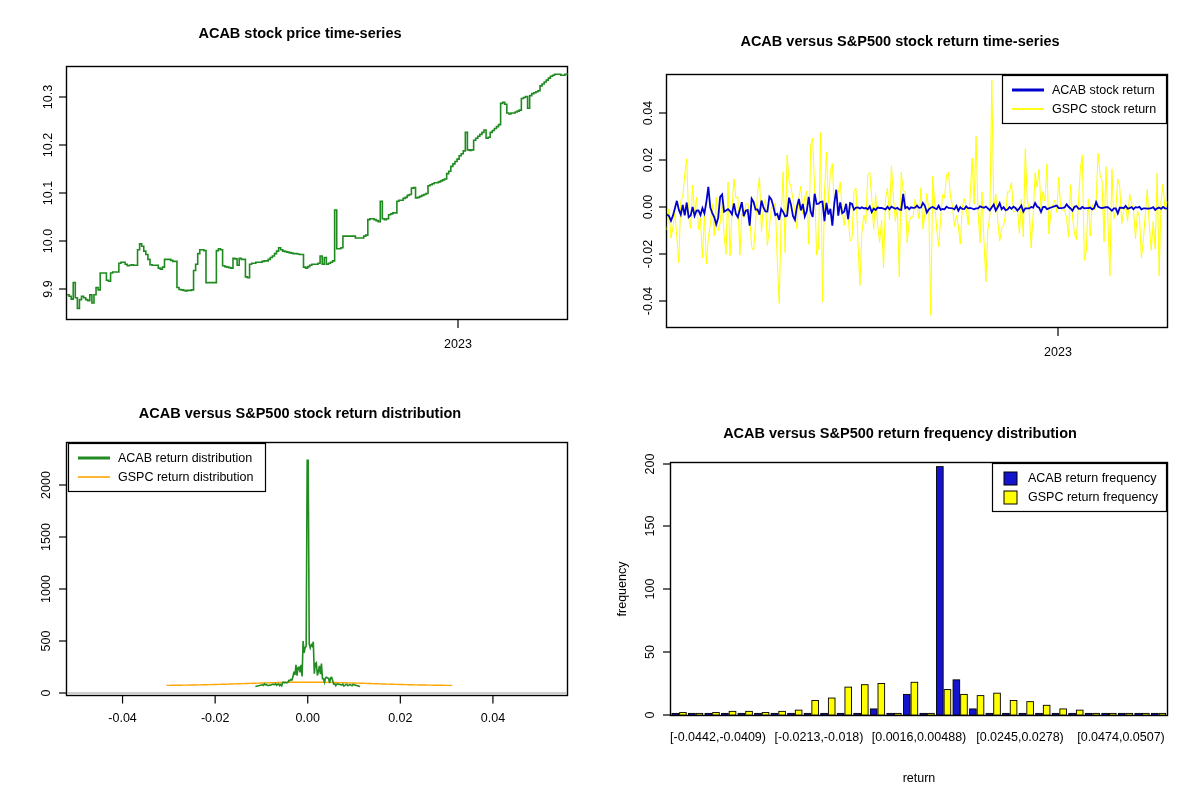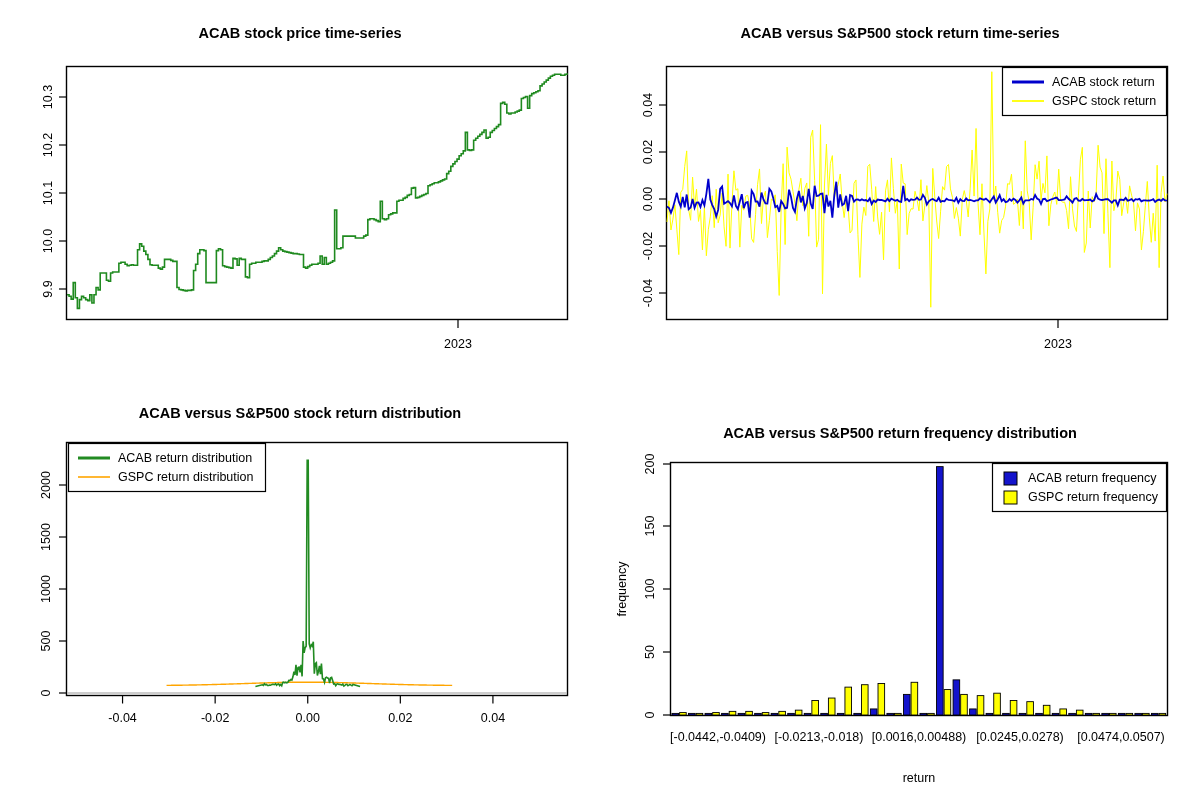--- a/index.html
+++ b/index.html
@@ -20,21 +20,21 @@
     width: 1200px;
     height: 568px;
   }
   .panel {
     position: absolute;
     width: 600px;
     height: 400px;
     background: #ffffff;
   }
   #panel-topleft    { left: 0px;   top: 0px;   }
-  #panel-topright   { left: 600px; top: 0px;   }
+  #panel-topright   { left: 600px; top: 8px;   }
   #panel-bottomleft { left: 0px;   top: 380px; }
   #panel-bottomright{ left: 600px; top: 400px; }
 
   .panel svg {
     display: block;
     width: 600px;
     height: 400px;
   }
   .plot-title {
     font-family: "Liberation Sans", sans-serif;

